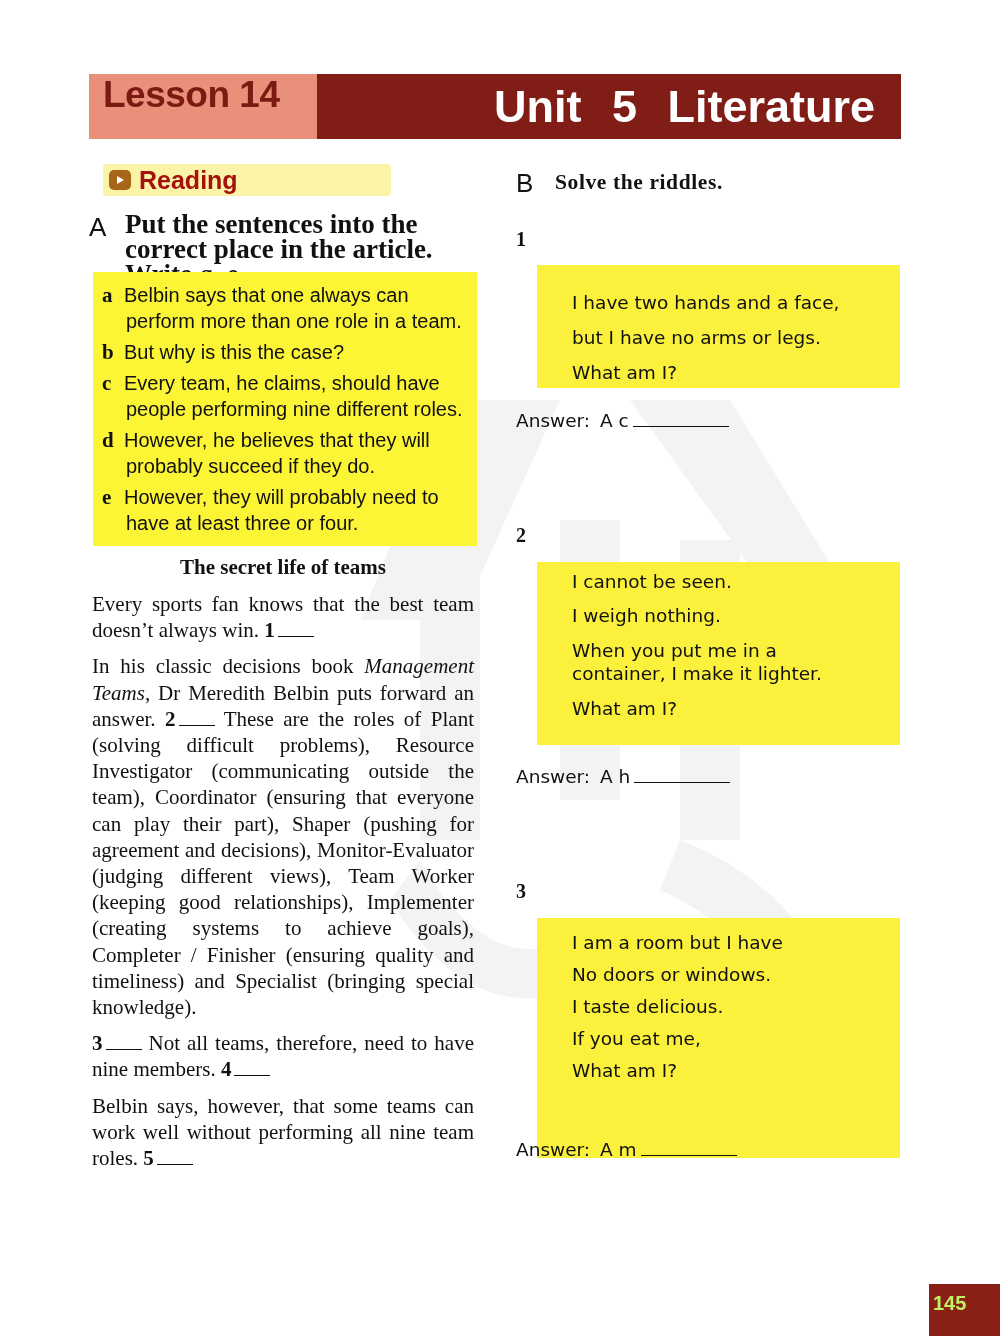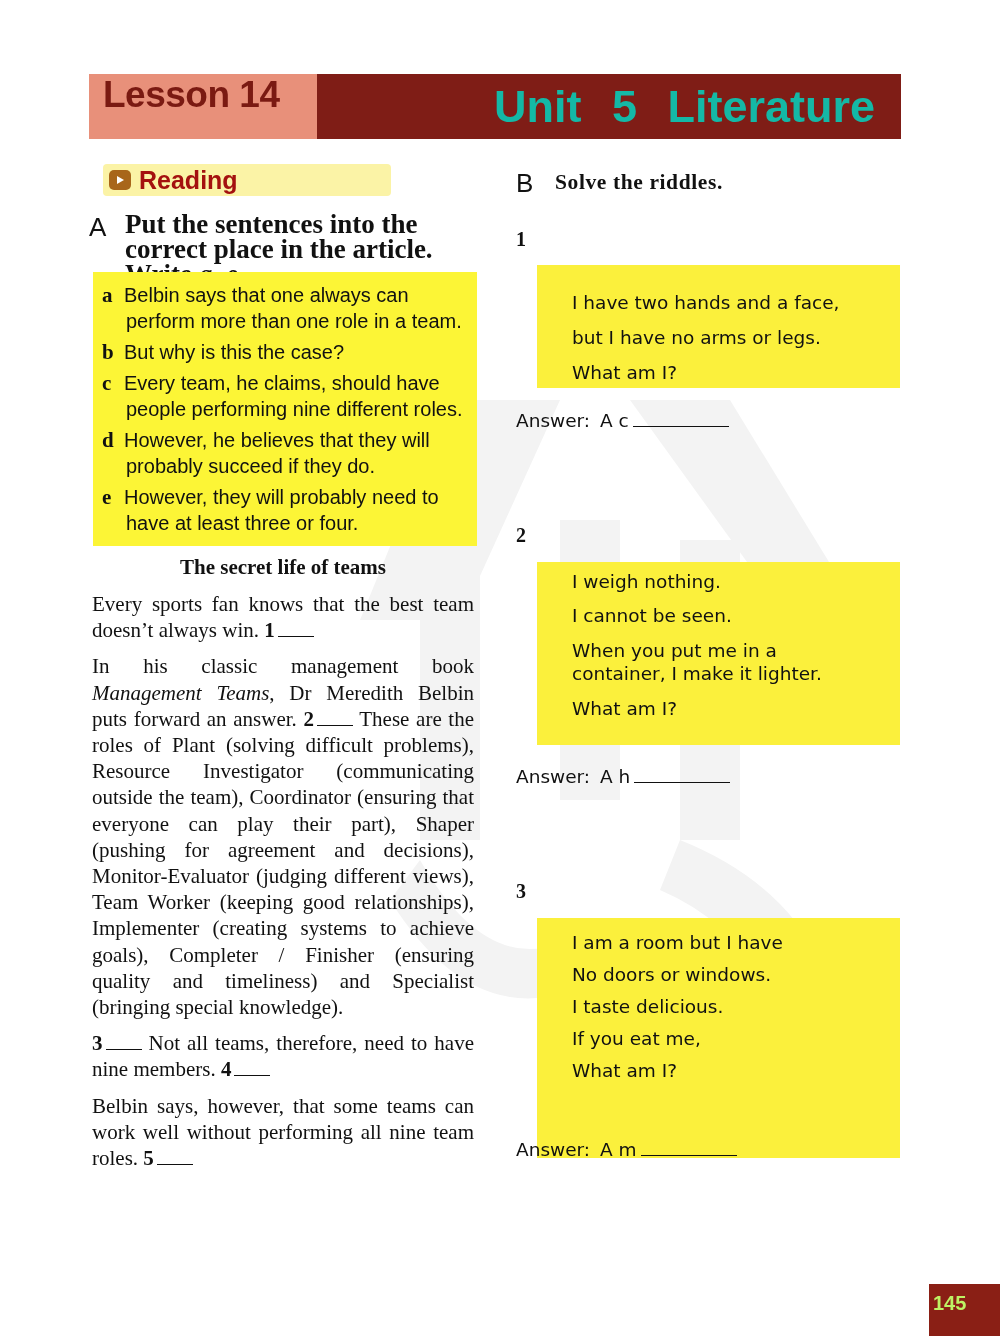--- a/index.html
+++ b/index.html
@@ -7,21 +7,21 @@
     body { position: relative; font-family: "Liberation Serif", serif; color: #111; }
 
     
     .watermark { position: absolute; left: 300px; top: 360px; width: 560px; height: 640px; pointer-events: none; }
 
     
     .banner { position: absolute; left: 89px; top: 74px; width: 812px; height: 65px; display: flex; }
     .banner-lesson { width: 228px; height: 100%; background: #e8907a; display: flex; align-items: flex-start; padding-left: 14px; }
     .banner-lesson span { font-family: "Liberation Sans", sans-serif; font-weight: bold; font-size: 37px; color: #7a1a12; letter-spacing: -0.5px; }
     .banner-unit { flex: 1; height: 100%; background: #7f1d16; display: flex; align-items: center; justify-content: flex-end; padding-right: 26px; }
-    .banner-unit span { font-family: "Liberation Sans", sans-serif; font-weight: bold; font-size: 45px; color: #14b8a6; word-spacing: 18px; }
+    .banner-unit span { font-family: "Liberation Sans", sans-serif; font-weight: bold; font-size: 45px; color: #ffffff; word-spacing: 18px; }
 
     
     .reading-tag { position: absolute; left: 103px; top: 164px; width: 288px; height: 32px; background: #fbf3a6; border-radius: 4px; display: flex; align-items: center; padding-left: 6px; }
     .reading-icon { width: 22px; height: 20px; background: #a8661a; border-radius: 5px; display: flex; align-items: center; justify-content: center; margin-right: 8px; }
     .reading-icon svg { width: 10px; height: 10px; }
     .reading-label { font-family: "Liberation Sans", sans-serif; font-weight: bold; font-size: 25px; color: #a4110f; }
 
     .section-letter { position: absolute; font-family: "Liberation Sans", sans-serif; font-size: 26px; color: #111; }
     .sec-a-letter { left: 89px; top: 212px; }
     .sec-a-instr { position: absolute; left: 125px; top: 212px; width: 360px; font-weight: bold; font-size: 27px; line-height: 25px; }
@@ -115,21 +115,21 @@
   </div>
 </div>
 
 <div class="article-title">The secret life of teams</div>
 <div class="article">
   <p>
     <span>Every sports fan knows that the best team doesn’t always win.</span>
     <span class="num">1</span><span class="blank"></span>
   </p>
   <p>
-    <span>In his classic management book</span>
+    <span>In his classic decisions book</span>
     <em>Management Teams</em><span>, Dr Meredith Belbin puts forward an answer.</span>
     <span class="num">2</span><span class="blank"></span>
     <span>These are the roles of Plant (solving difficult problems), Resource Investigator (communicating outside the team), Coordinator (ensuring that everyone can play their part), Shaper (pushing for agreement and decisions), Monitor-Evaluator (judging different views), Team Worker (keeping good relationships), Implementer (creating systems to achieve goals), Completer / Finisher (ensuring quality and timeliness) and Specialist (bringing special knowledge).</span>
   </p>
   <p>
     <span class="num">3</span><span class="blank"></span>
     <span>Not all teams, therefore, need to have nine members.</span>
     <span class="num">4</span><span class="blank"></span>
   </p>
   <p>
@@ -148,22 +148,22 @@
   <span class="riddle-line">What am I?</span>
 </div>
 <div class="answer" style="top:410px;">
   <span class="label">Answer:</span>
   <span class="hint">A c</span>
   <span class="line"></span>
 </div>
 
 <div class="riddle-num" style="top:524px;">2</div>
 <div class="riddle-box" style="top:562px; height:183px; padding-top:9px;">
+  <span class="riddle-line" style="margin-bottom:13px;">I cannot be seen.</span>
   <span class="riddle-line" style="margin-bottom:13px;">I weigh nothing.</span>
-  <span class="riddle-line" style="margin-bottom:13px;">I cannot be seen.</span>
   <span class="riddle-line" style="margin-bottom:13px; width:260px; line-height:23px;">When you put me in a container, I make it lighter.</span>
   <span class="riddle-line">What am I?</span>
 </div>
 <div class="answer" style="top:766px;">
   <span class="label">Answer:</span>
   <span class="hint">A h</span>
   <span class="line"></span>
 </div>
 
 <div class="riddle-num" style="top:880px;">3</div>

